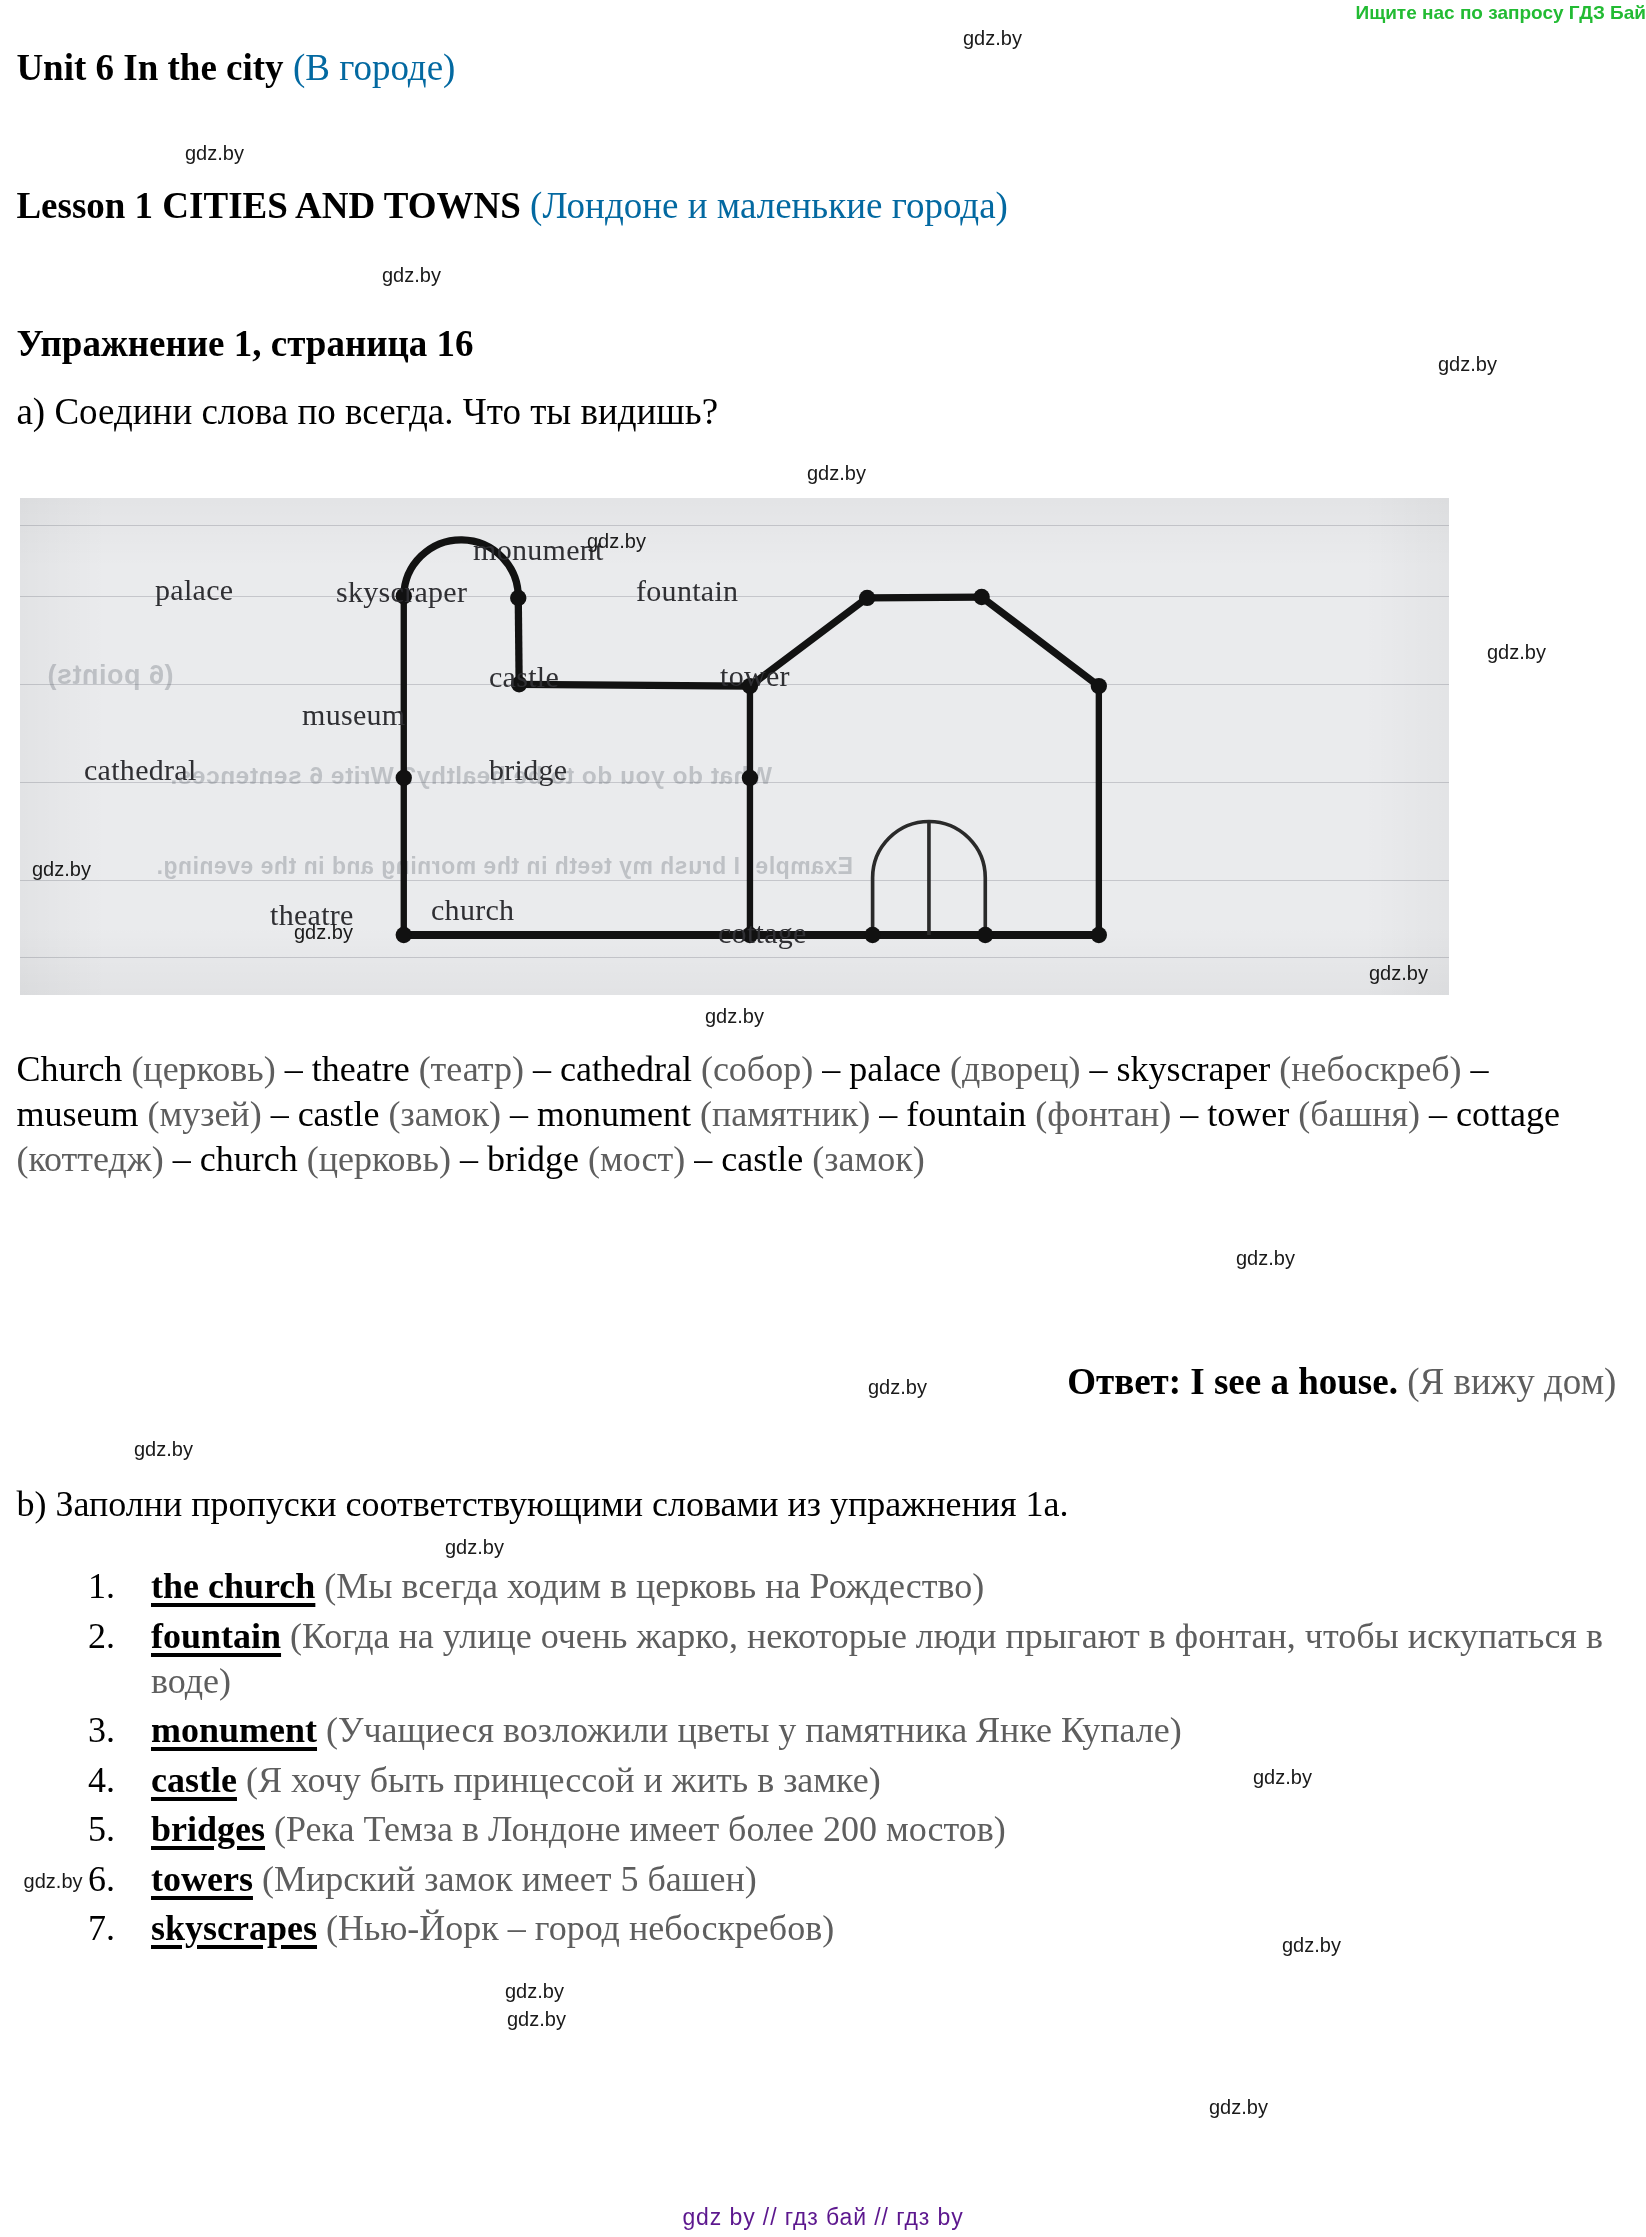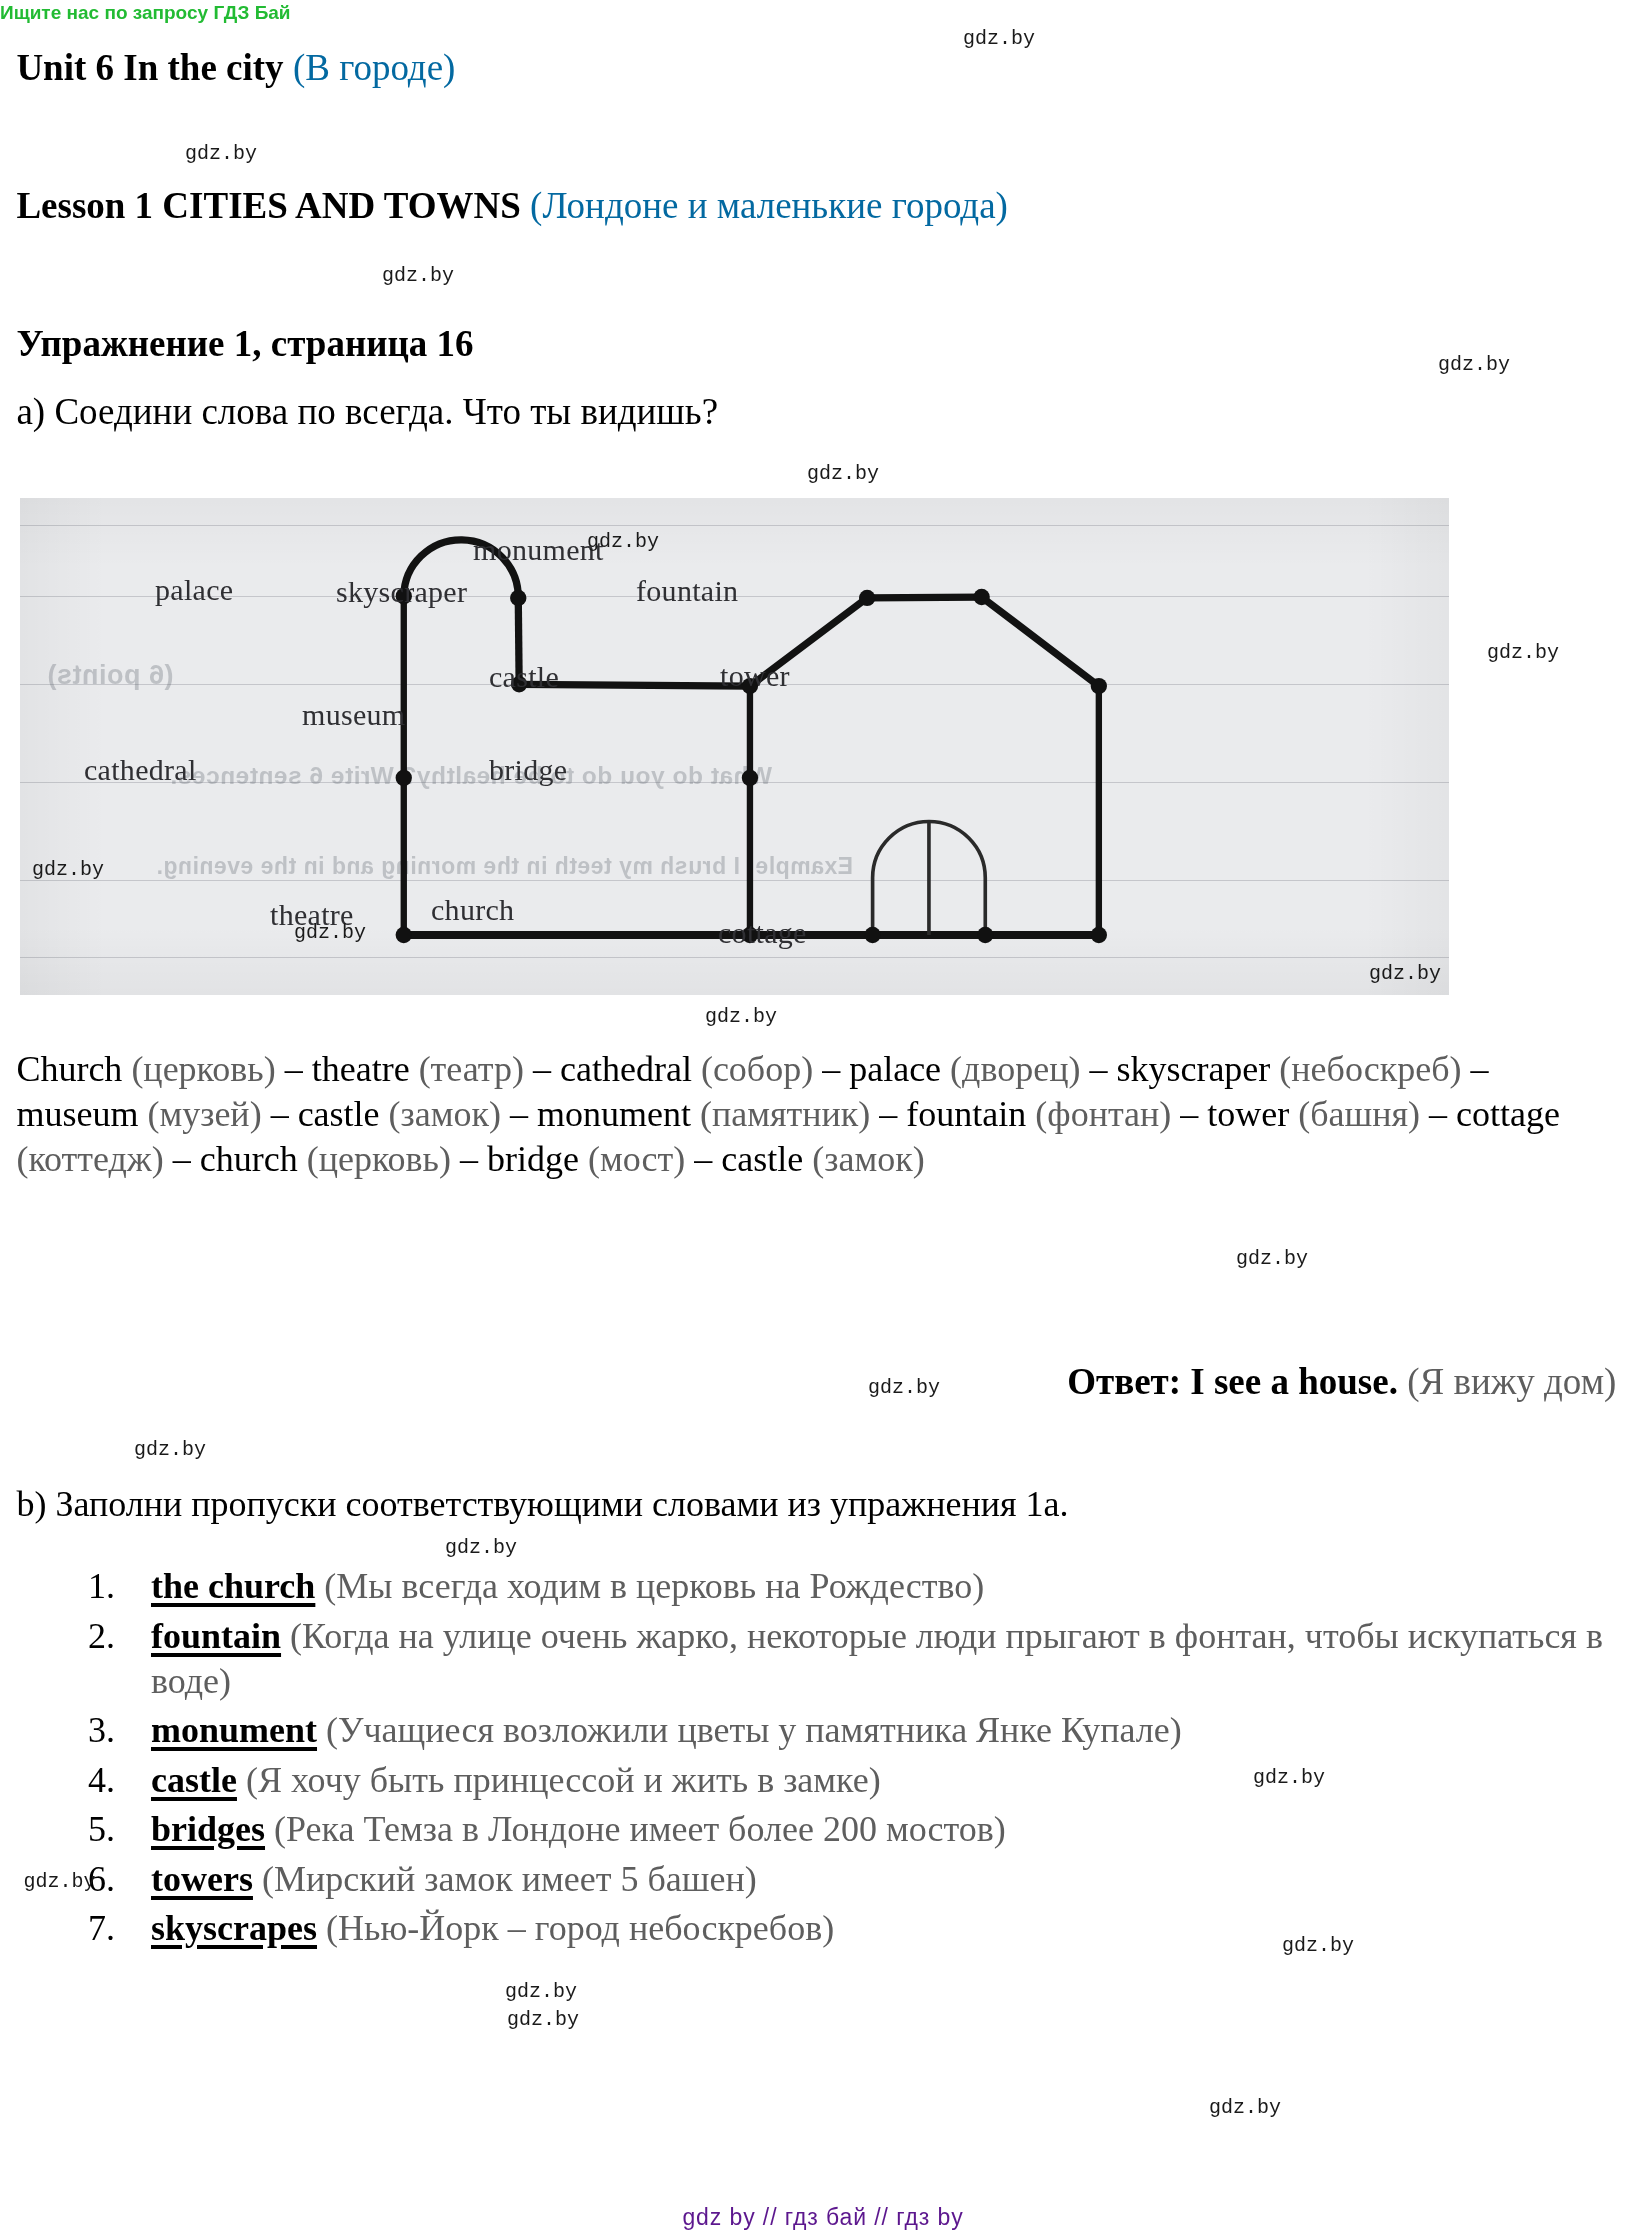--- a/index.html
+++ b/index.html
@@ -15,32 +15,32 @@
     color: #000000;
     overflow: hidden;
   }
 
   
   .promo-banner {
     position: absolute;
     top: 1.8px;
     left: 0;
     width: 1646px;
-    text-align: left;
+    text-align: right;
     font-family: "Liberation Sans", sans-serif;
     font-size: 19px;
     font-weight: bold;
     color: #22bb33;
     letter-spacing: 0px;
   }
 
   
   .wm {
     position: absolute;
-    font-family: Liberation Mono, monospace;
+    font-family: Liberation Sans, sans-serif;
     font-size: 20px;
     color: #1a1a1a;
     white-space: nowrap;
     pointer-events: none;
   }
 
   
   .heading {
     position: absolute;
     left: 16.4px;

